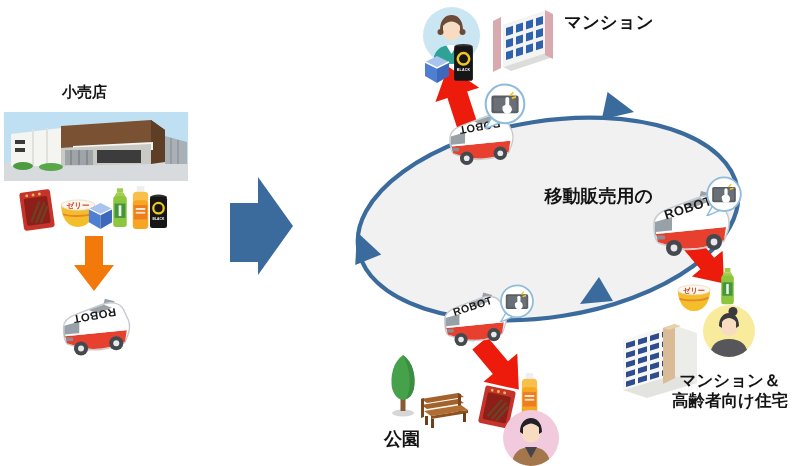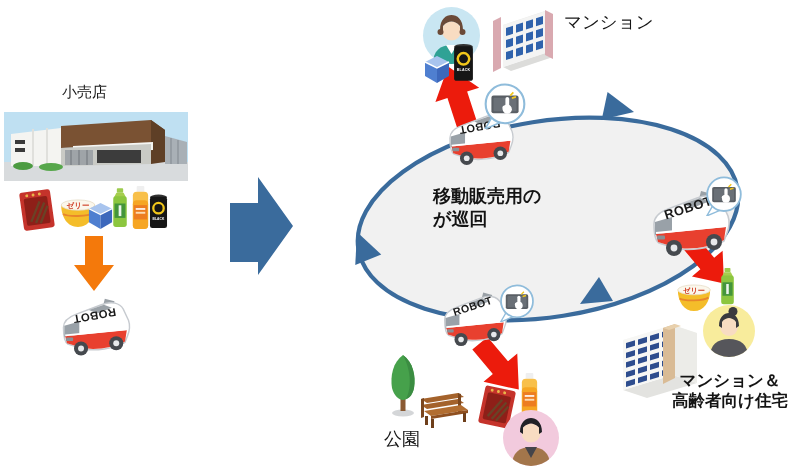--- a/index.html
+++ b/index.html
@@ -1,24 +1,24 @@
 <!DOCTYPE html>
 <html><head>
 <meta charset="utf-8">
 <style>
   html,body{margin:0;padding:0;background:#fff;}
   .canvas{position:relative;width:800px;height:466px;background:#ffffff;overflow:hidden;
           font-family:"Liberation Sans",sans-serif;}
   .abs{position:absolute;}
-  .jp-label{font-weight:normal;color:#141414;white-space:nowrap;}
+  .jp-label{font-weight:bold;color:#141414;white-space:nowrap;}
   .avatar{border-radius:50%;overflow:hidden;}
   .robot-txt{font-family:"Liberation Sans",sans-serif;font-weight:bold;font-size:13px;fill:#1a1a1a;letter-spacing:.5px;}
   .jelly-txt{font-family:"Liberation Sans",sans-serif;font-weight:bold;font-size:8px;fill:#cf3b22;}
   .can-txt{font-family:"Liberation Sans",sans-serif;font-weight:bold;font-size:3.4px;fill:#ffffff;letter-spacing:.2px;}
-  .center-caption{width:220px;text-align:left;font-weight:bold;color:#141414;font-size:18px;line-height:23px;}
+  .center-caption{width:220px;text-align:right;font-weight:bold;color:#141414;font-size:18px;line-height:23px;}
   .dest-caption{width:150px;text-align:center;font-weight:bold;color:#141414;font-size:16.5px;line-height:19.5px;}
 </style>
 </head>
 <body>
 
 <div class="canvas">
 
   <svg class="abs" style="left:0;top:0" width="800" height="466" viewBox="0 0 800 466">
     <defs>
 
@@ -181,21 +181,20 @@
     </svg>
   <svg class="abs" style="left:704px;top:176px" width="40" height="40" viewBox="0 0 44 44">
       <use href="#sym-bubble"></use>
     </svg>
   <svg class="abs" style="left:498px;top:284px" width="38" height="38" viewBox="0 0 44 44">
       <use href="#sym-bubble"></use>
     </svg>
 
   <div class="abs center-caption" style="left:433px;top:185px">
     <div>移動販売用の</div>
-    <div>が巡回</div>
   </div>
 
   <div class="abs avatar" style="left:423px;top:7px;width:57px;height:57px;background:#C9E6F2">
     <svg width="57" height="57" viewBox="0 0 57 57">
       <path d="M10,57 C10,44 17,38 28.5,38 C40,38 47,44 47,57 Z" fill="#2FA295"></path>
       <polygon points="23,38 28.5,47 34,38" fill="#FFFFFF"></polygon>
       <circle cx="28.5" cy="24" r="9.5" fill="#F8DCC2"></circle>
       <path d="M17,23 C17,12 23,8 28.5,8 C34,8 40,12 40,23 L37,26 L37,19 C34,15.5 31,14.5 28.5,14.5 C26,14.5 23,15.5 20,19 L20,26 Z" fill="#6B4A38"></path>
       <circle cx="17.5" cy="25" r="3" fill="#6B4A38"></circle>
       <circle cx="39.5" cy="25" r="3" fill="#6B4A38"></circle>

